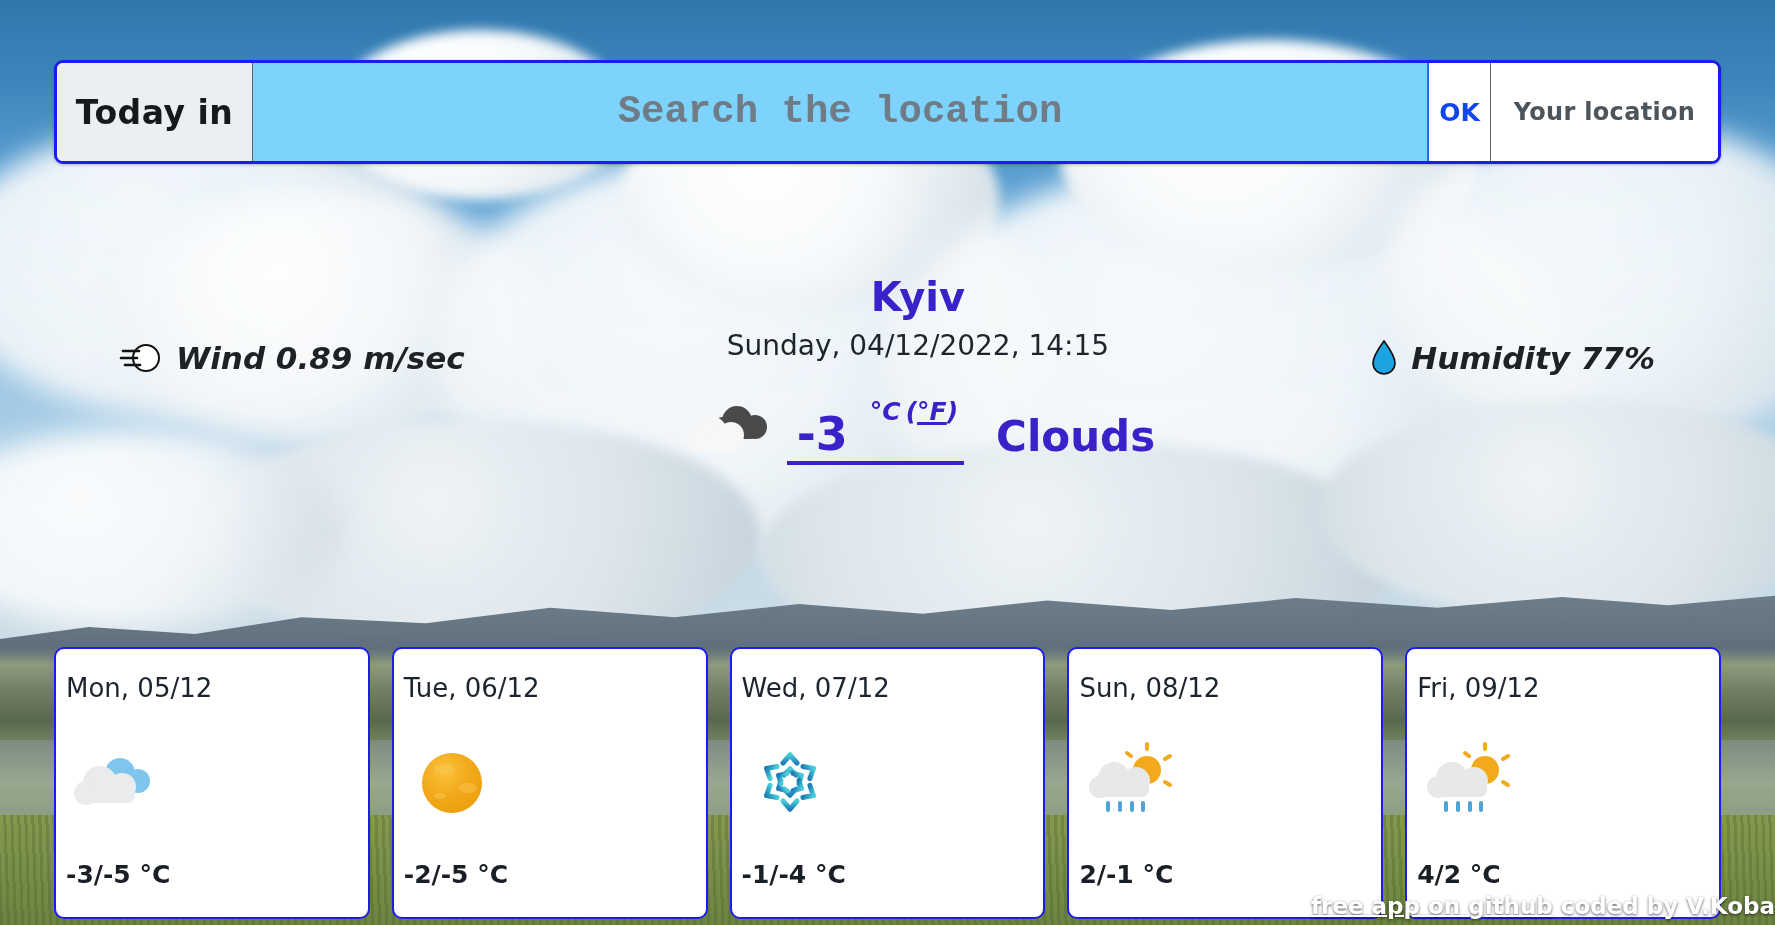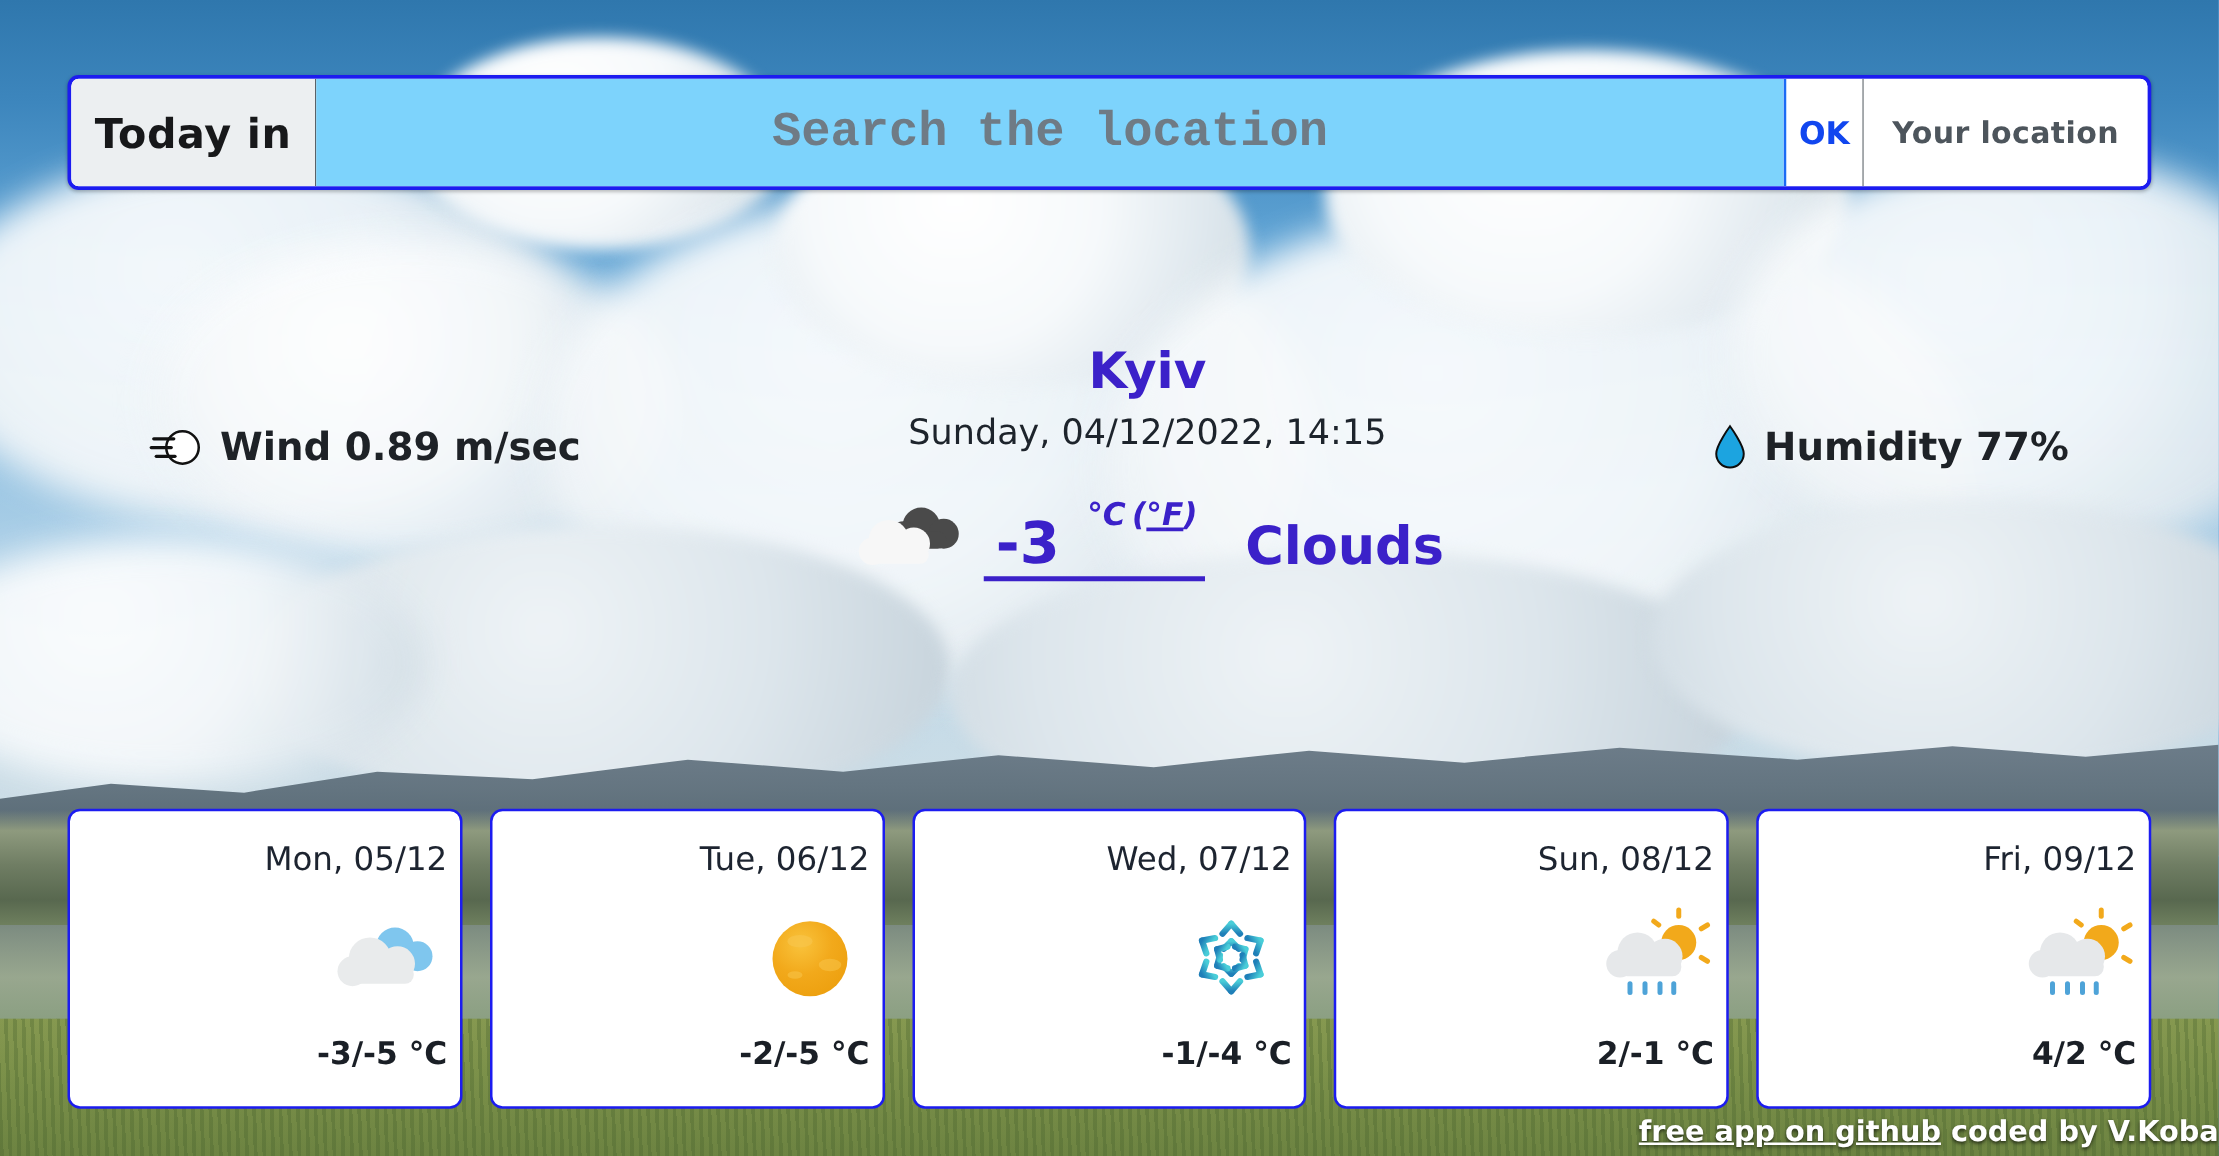--- a/index.html
+++ b/index.html
@@ -93,21 +93,21 @@
     width: 1775px;
     height: 925px;
   }
 
   
   .searchbar {
     position: absolute;
     left: 54px;
     top: 60px;
     width: 1667px;
-    height: 92px;
+    height: 104px;
     display: flex;
     align-items: stretch;
     border: 3px solid #1c1cf0;
     border-radius: 9px;
     background: #ffffff;
     overflow: hidden;
     box-shadow: 0 1px 3px rgba(0,0,0,.25);
   }
   .today-in {
     flex: 0 0 196px;
@@ -185,20 +185,21 @@
     gap: 14px;
     margin-top: 55px;
   }
   .metric-text {
     font-family: "DejaVu Sans", sans-serif;
     font-size: 31px;
     font-weight: 700;
     color: #1e2227;
     text-shadow: 0 1px 2px rgba(255,255,255,.55);
     white-space: nowrap;
+    font-style: italic;
   }
   .metric.right { flex-direction: row; }
 
   .center-col {
     display: flex;
     flex-direction: column;
     align-items: center;
     margin-top: -10px;
   }
   .city-name {
@@ -285,27 +286,27 @@
     position: absolute;
     left: 54px;
     top: 647px;
     width: 1667px;
     display: flex;
     justify-content: space-between;
     gap: 22px;
   }
   .fcard {
     flex: 1 1 0;
-    height: 240px;
+    height: 272px;
     background: #ffffff;
     border: 2px solid #1c1cf0;
     border-radius: 10px;
     display: flex;
     flex-direction: column;
-    align-items: flex-end;
+    align-items: flex-start;
     justify-content: space-between;
     padding: 24px 10px 28px 10px;
     cursor: pointer;
   }
   .fcard-day {
     font-family: "DejaVu Sans", sans-serif;
     font-size: 26px;
     font-weight: 400;
     color: #1d2430;
   }

